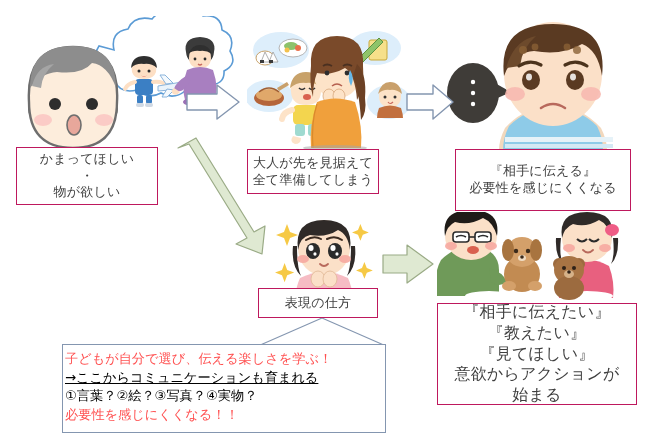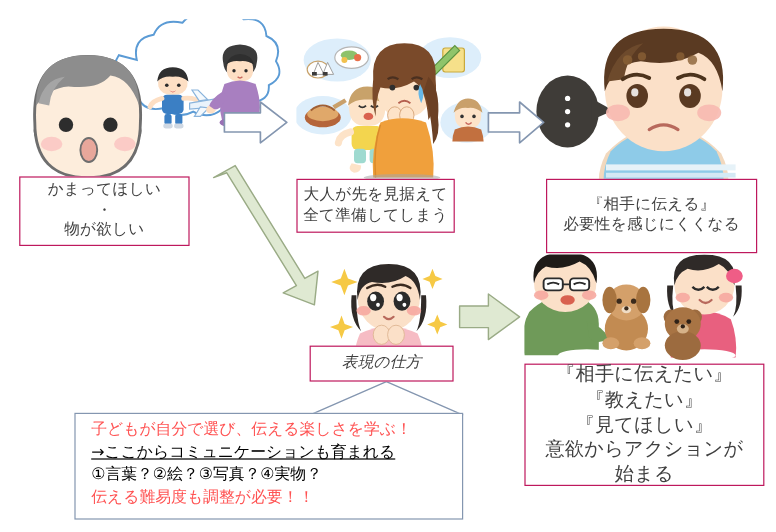--- a/index.html
+++ b/index.html
@@ -34,32 +34,32 @@
     text-align: center;
     line-height: 1.30;
     color: #3f3f3f;
     white-space: pre-line;
     letter-spacing: 0.2px;
   }
 
   #box-need      { left: 16px;  top: 147px; width: 142px; height: 58px;  font-size: 13px; }
   #box-adult     { left: 247px; top: 149px; width: 132px; height: 45px;  font-size: 13px; }
   #box-notneed   { left: 455px; top: 149px; width: 176px; height: 62px;  font-size: 13px; }
-  #box-howto     { left: 258px; top: 288px; width: 120px; height: 30px;  font-size: 13px; font-style: italic; }
+  #box-howto     { left: 258px; top: 288px; width: 120px; height: 30px;  font-size: 13px; }
   #box-action    { left: 437px; top: 303px; width: 200px; height: 102px; font-size: 16px; }
 
   
   #box-learn {
     position: absolute;
     left: 62px; top: 344px;
     width: 324px; height: 89px;
     box-sizing: border-box;
     border: 1px solid #8496b0;
     background: #ffffff;
-    padding: 5px 0 0 13px;
+    padding: 5px 0 0 2px;
     font-size: 13.2px;
     line-height: 1.42;
     text-align: left;
     letter-spacing: 0px;
   }
   .ln-red   { color: #ff5252; white-space: pre; }
   .ln-dark  { color: #000000; white-space: pre; }
   .ln-underline { text-decoration: underline; text-underline-offset: 1px; }
 
   
@@ -377,16 +377,16 @@
   <div class="tbox" id="box-action">『相手に伝えたい』
 『教えたい』
 『見てほしい』
 意欲からアクションが
 始まる</div>
 
   <div id="box-learn">
     <div class="ln-red">子どもが自分で選び、伝える楽しさを学ぶ！</div>
     <div class="ln-dark ln-underline">→ここからコミュニケーションも育まれる</div>
     <div class="ln-dark">①言葉？②絵？③写真？④実物？</div>
-    <div class="ln-red">伝える難易度も調整が必要！！</div>
+    <div class="ln-red">必要性を感じにくくなる！！</div>
   </div>
 
 </div>
 
 </body></html>

